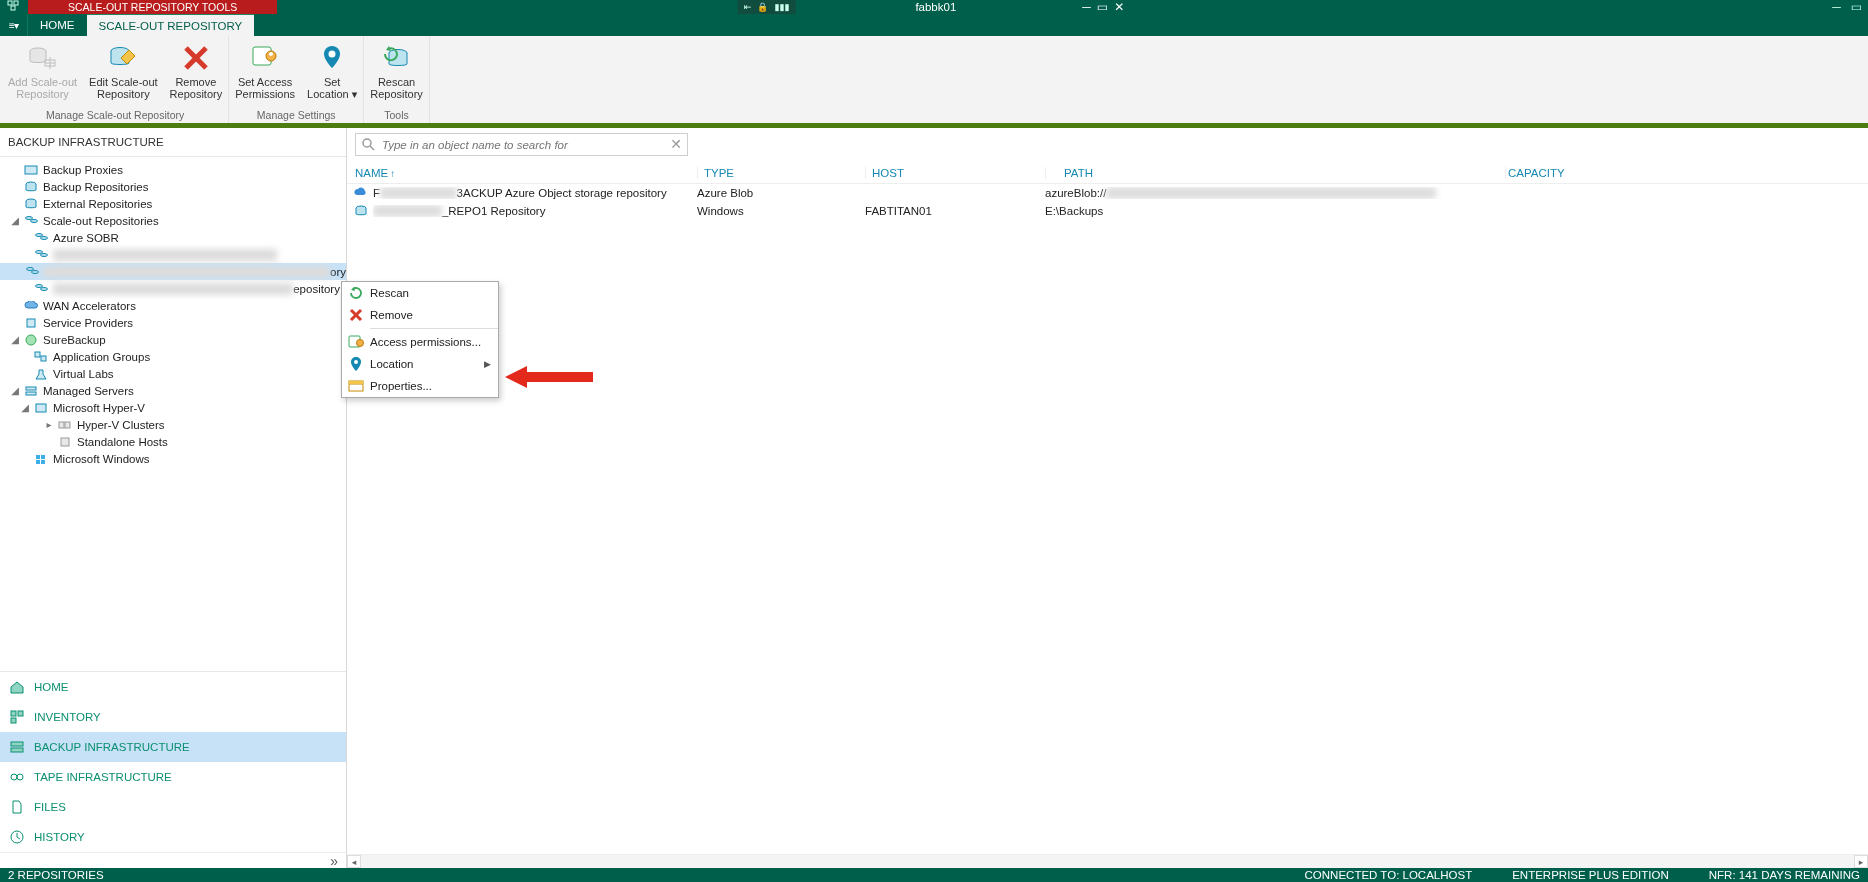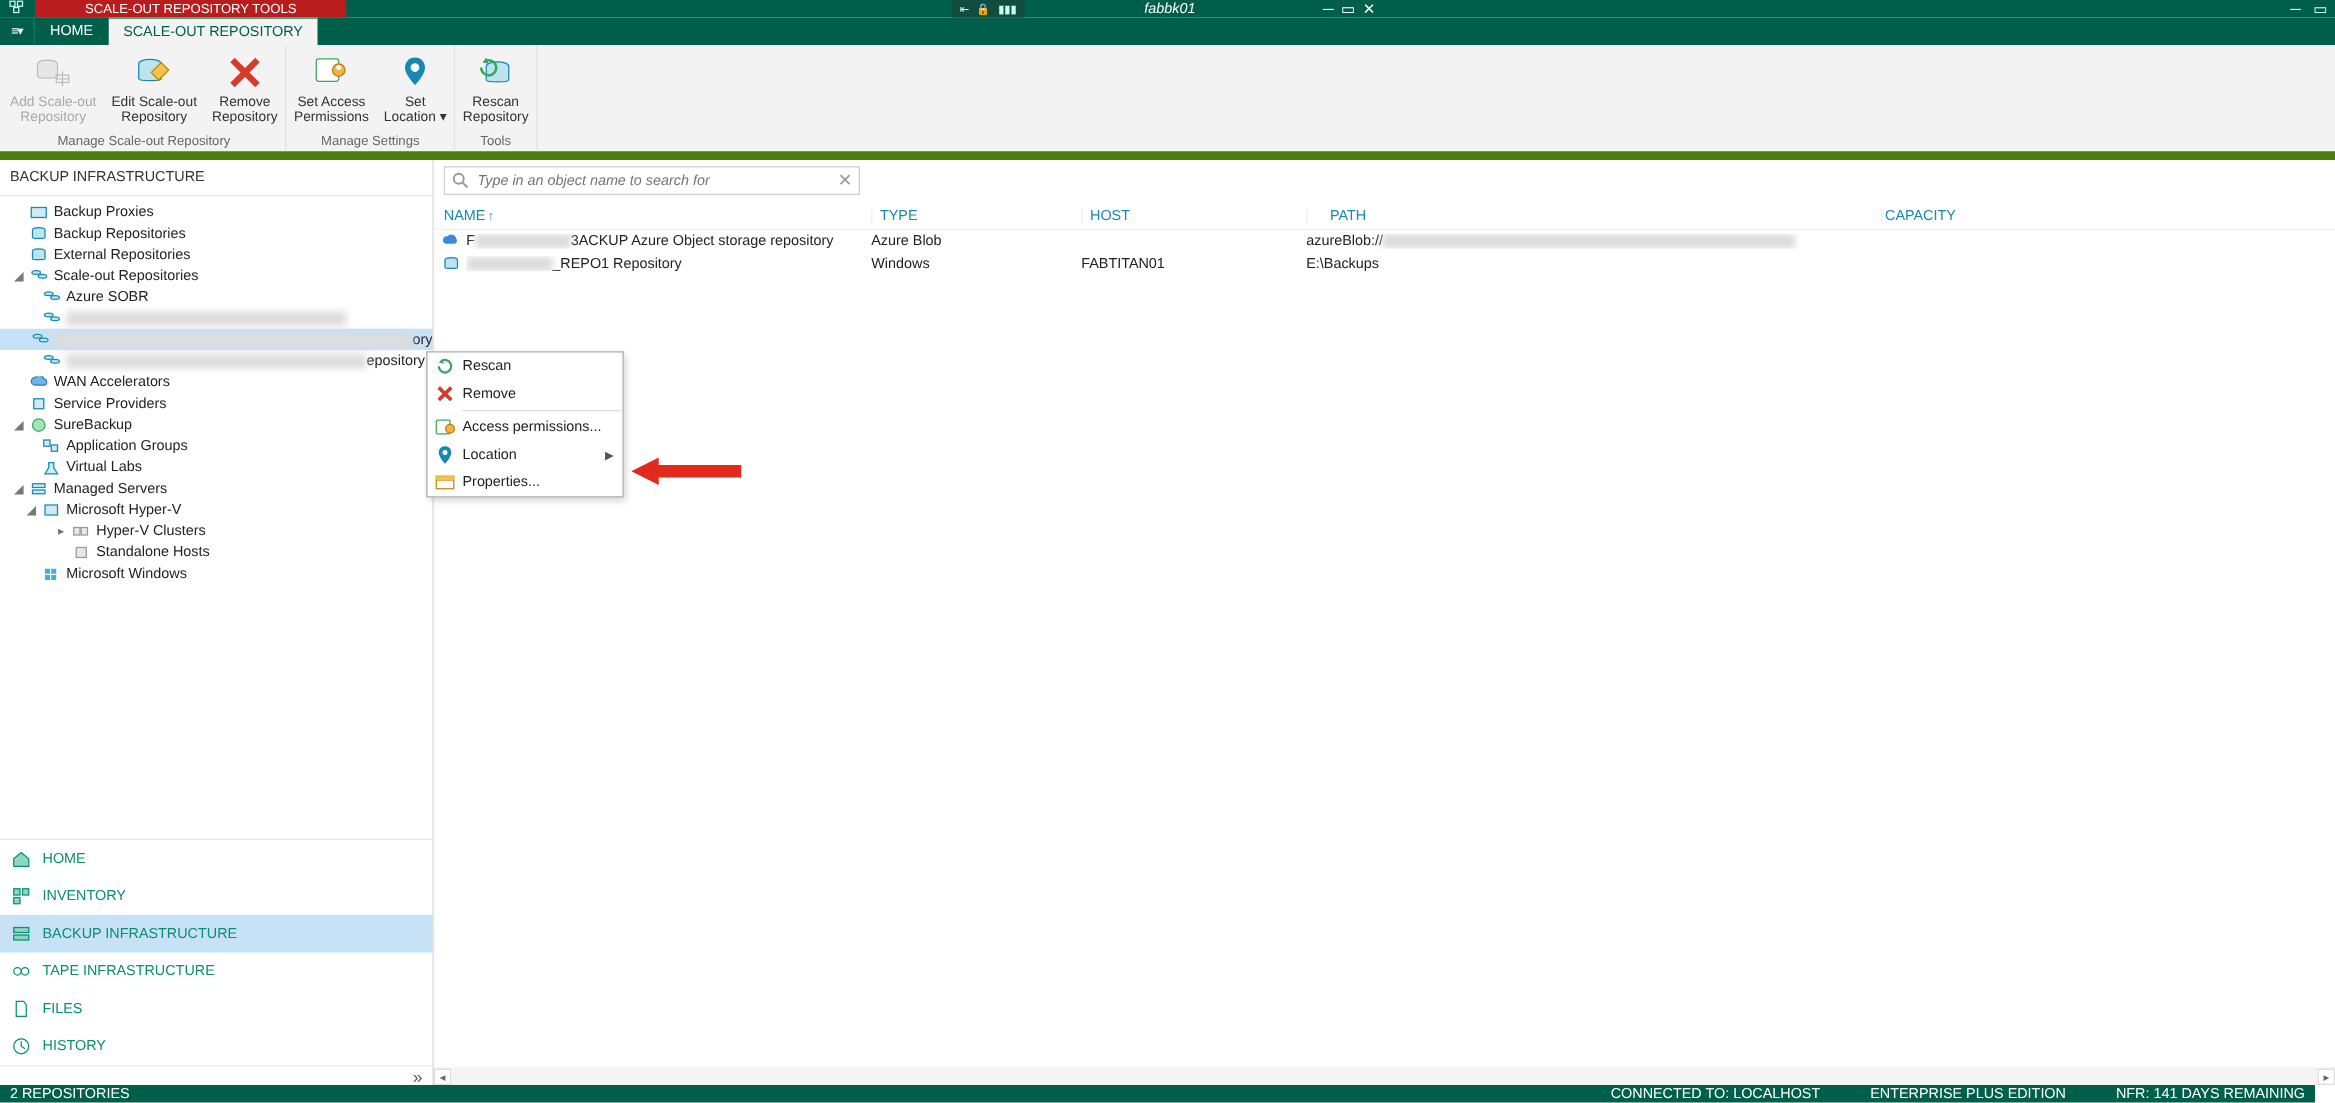--- a/index.html
+++ b/index.html
@@ -5,35 +5,35 @@
 * { box-sizing: border-box; margin: 0; padding: 0; font-family: "Segoe UI", Tahoma, sans-serif; font-size: 11.5px; }
 html, body { height: 100%; overflow: hidden; background: #fff; }
 
 
 .top-strip { height: 14px; background: #005f4b; display: flex; align-items: center; }
 .top-strip .left-icon { width: 28px; text-align: center; color: #c2e8dd; }
 .top-strip .tools-label { background: #b91c1c; color: #fff; font-size: 10.5px; padding: 0 40px; height: 14px; line-height: 14px; }
 .top-strip .center-group { position: absolute; left: 50%; transform: translateX(-50%); display: flex; align-items: center; height: 14px; }
 .top-strip .center-btns { background: #114d3e; display: flex; height: 14px; padding: 0 6px; gap: 6px; align-items: center; color: #cfe; }
 .top-strip .center-btns span { font-size: 9px; }
-.top-strip .win-title { color: #fff; margin: 0 96px; font-size: 11.5px; font-style: italic; }
+.top-strip .win-title { color: #fff; margin: 0 120px; font-size: 11.5px; }
 .top-strip .wm-btns { display: flex; gap: 6px; color: #fff; padding: 0 6px; }
 .top-strip .wm-btns2 { position: absolute; right: 6px; display: flex; gap: 10px; color: #cfe; }
 .top-strip .wm-btns span, .top-strip .wm-btns2 span { font-size: 12px; }
 
 
 .tab-strip { height: 22px; background: #005f4b; display: flex; align-items: flex-end; }
 .menu-btn { width: 28px; height: 22px; background: #005f4b; color: #fff; display: flex; align-items: center; justify-content: center; border-right: 1px solid #0b7a5c; }
 .menu-btn::after { content: "≡▾"; font-size: 10px; letter-spacing: -1px; }
 .tab { height: 22px; padding: 0 12px; display: flex; align-items: center; color: #fff; font-size: 11.5px; }
 .tab.home { color: #fff; }
 .tab.context { background: #f3f3f3; color: #005f4b; border-top: 1px solid #1a8766; }
 
 
-.ribbon { height: 92px; background: #f3f3f3; border-bottom: 7px solid #4d7c0f; display: flex; align-items: stretch; padding-left: 2px; }
+.ribbon { height: 92px; background: #f3f3f3; border-bottom: 5px solid #4d7c0f; display: flex; align-items: stretch; padding-left: 2px; }
 .ribbon-group { display: flex; flex-direction: column; align-items: center; border-right: 1px solid #e2e2e2; padding: 2px 0 0 0; }
 .rg-buttons { display: flex; flex: 1; }
 .rg-label { font-size: 10.5px; color: #666; padding: 2px 6px; text-align: center; }
 .rbtn { display: flex; flex-direction: column; align-items: center; justify-content: flex-start; padding: 4px 6px 0; min-width: 60px; color: #333; text-align: center; line-height: 1.1; }
 .rbtn.disabled { color: #a9a9a9; }
 .rbtn .ricon { width: 32px; height: 32px; margin-bottom: 2px; display: flex; align-items: center; justify-content: center; }
 .rbtn span { font-size: 11px; }
 
 
 .ico-cyl { stroke:#1589b2; fill:#bde3ef; }
@@ -95,21 +95,21 @@
 .ctx-menu .ci .cic { width: 28px; display:flex; justify-content:center; }
 .ctx-menu .ci .ct { flex:1; font-size:11.5px; color:#222; }
 .ctx-menu .ci .sub { width:14px; color:#555; font-size:9px; }
 .ctx-menu .sep { height:1px; background:#ddd; margin:2px 0 2px 28px; }
 
 
 .arrow { position:absolute; top: 364px; left:505px; z-index:40; }
 .arrow svg { display:block; }
 
 
-.status { position:absolute; bottom:0; left:0; right:16px; height:14px; background:#005f4b; color:#fff; font-size:11px; display:flex; align-items:center; padding:0 8px; }
+.status { position:absolute; bottom:0; left:0; right:0; height:14px; background:#005f4b; color:#fff; font-size:11px; display:flex; align-items:center; padding:0 8px; }
 .status .sp { flex:1; }
 </style>
 </head>
 <body>
 
 <div class="top-strip">
   <div class="left-icon">
     <svg width="14" height="12">
         <rect x="1" y="1" width="4" height="4" fill="none" stroke="#cfe" stroke-width="1"></rect>
         <rect x="7" y="1" width="4" height="4" fill="none" stroke="#cfe" stroke-width="1"></rect>

